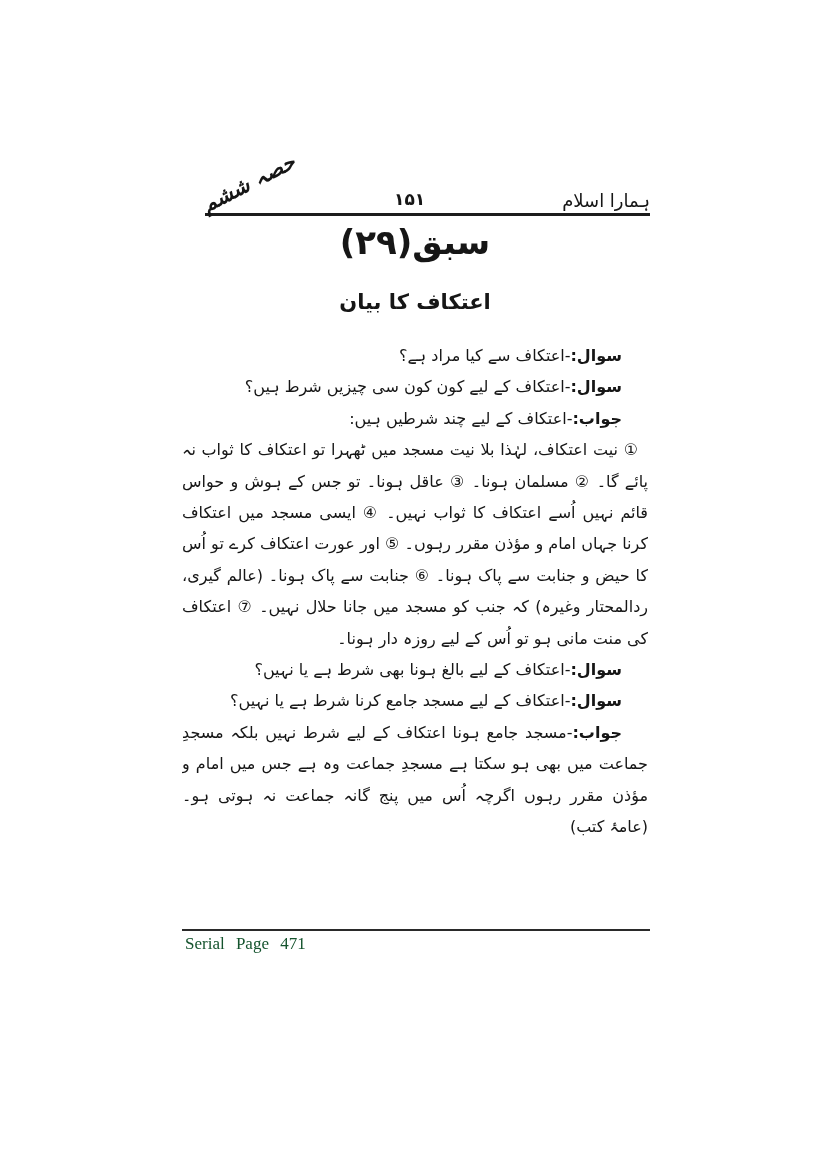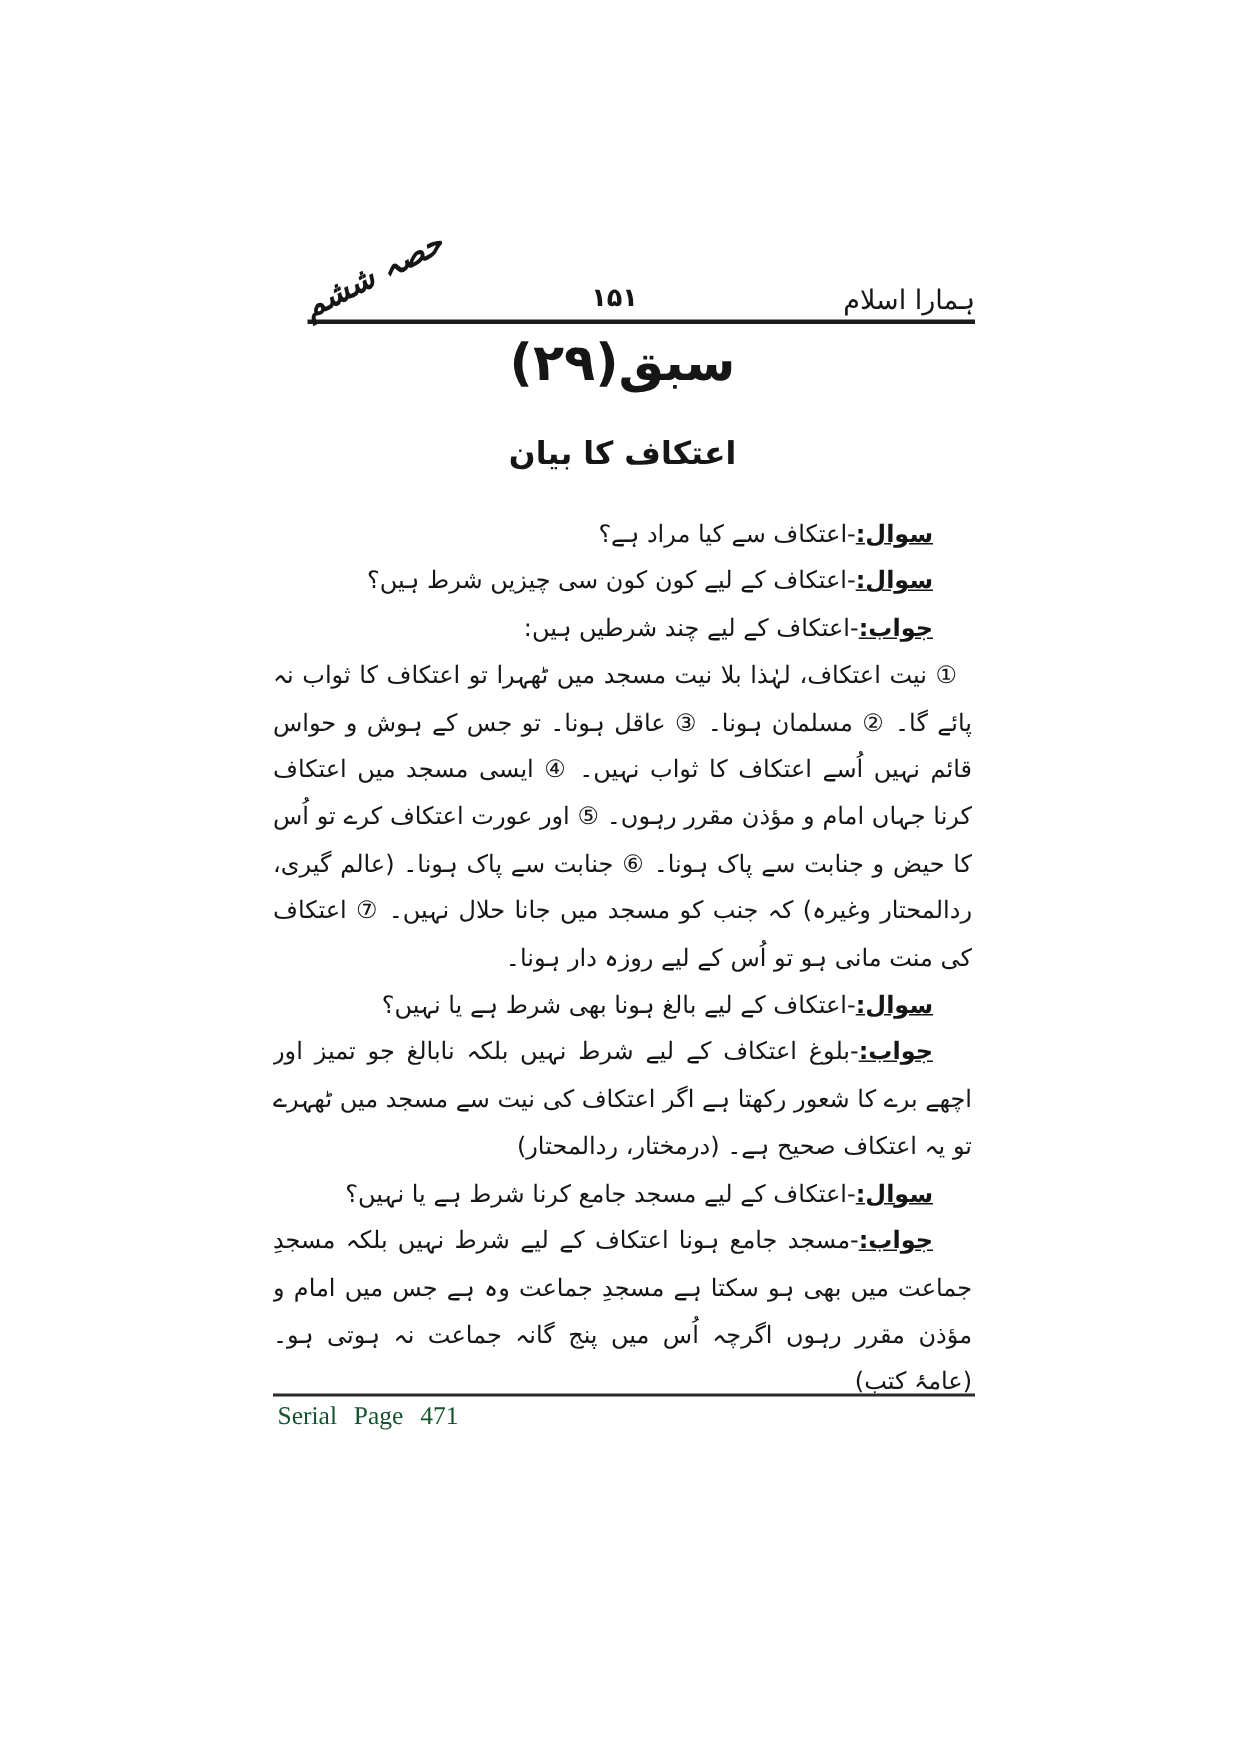--- a/index.html
+++ b/index.html
@@ -18,21 +18,21 @@
   
   .title{position:absolute;top:222px;left:182px;width:466px;text-align:center;
     font-size:34px;font-weight:bold;direction:rtl;}
   .subtitle{position:absolute;top:290px;left:182px;width:466px;text-align:center;
     font-size:21px;font-weight:bold;direction:rtl;}
   
   .body-text{position:absolute;top:340px;left:182px;width:466px;height:592px;
     direction:rtl;text-align:justify;font-size:16px;line-height:31.4px;overflow:hidden;}
   .para{margin:0;text-indent:26px;}
   .para.cond{text-indent:10px;}
-  .qa-label{font-weight:bold;text-decoration:underline;}
+  .qa-label{font-weight:bold;}
   
   .footer-rule{position:absolute;top:929px;left:182px;width:468px;height:0;
     border-top:2px solid #2a2a2a;}
   .footer-text{position:absolute;top:934px;left:185px;
     font-family:Liberation Serif, serif;font-size:17px;word-spacing:7px;color:#14532d;}
 </style>
 </head>
 <body>
 
 <div class="page">
@@ -45,21 +45,20 @@
 
   <div class="title">سبق(۲۹)</div>
   <div class="subtitle">اعتکاف کا بیان</div>
 
   <div class="body-text">
     <p class="para"><span class="qa-label">سوال:</span><span>-اعتکاف سے کیا مراد ہے؟</span></p>
     <p class="para"><span class="qa-label">سوال:</span><span>-اعتکاف کے لیے کون کون سی چیزیں شرط ہیں؟</span></p>
     <p class="para"><span class="qa-label">جواب:</span><span>-اعتکاف کے لیے چند شرطیں ہیں:</span></p>
     <p class="para cond"><span>① نیت اعتکاف، لہٰذا بلا نیت مسجد میں ٹھہرا تو اعتکاف کا ثواب نہ پائے گا۔ ② مسلمان ہونا۔ ③ عاقل ہونا۔ تو جس کے ہوش و حواس قائم نہیں اُسے اعتکاف کا ثواب نہیں۔ ④ ایسی مسجد میں اعتکاف کرنا جہاں امام و مؤذن مقرر رہوں۔ ⑤ اور عورت اعتکاف کرے تو اُس کا حیض و جنابت سے پاک ہونا۔ ⑥ جنابت سے پاک ہونا۔ (عالم گیری، ردالمحتار وغیرہ) کہ جنب کو مسجد میں جانا حلال نہیں۔ ⑦ اعتکاف کی منت مانی ہو تو اُس کے لیے روزہ دار ہونا۔</span></p>
     <p class="para"><span class="qa-label">سوال:</span><span>-اعتکاف کے لیے بالغ ہونا بھی شرط ہے یا نہیں؟</span></p>
-    <p class="para"><span class="qa-label">جواب:</span><span>-بلوغ اعتکاف کے لیے شرط نہیں بلکہ نابالغ جو تمیز اور اچھے برے کا شعور رکھتا ہے اگر اعتکاف کی نیت سے مسجد میں ٹھہرے تو یہ اعتکاف صحیح ہے۔ (درمختار، ردالمحتار)</span></p>
     <p class="para"><span class="qa-label">سوال:</span><span>-اعتکاف کے لیے مسجد جامع کرنا شرط ہے یا نہیں؟</span></p>
     <p class="para"><span class="qa-label">جواب:</span><span>-مسجد جامع ہونا اعتکاف کے لیے شرط نہیں بلکہ مسجدِ جماعت میں بھی ہو سکتا ہے مسجدِ جماعت وہ ہے جس میں امام و مؤذن مقرر رہوں اگرچہ اُس میں پنج گانہ جماعت نہ ہوتی ہو۔ (عامۂ کتب)</span></p>
 
   </div>
 
   <div class="footer-rule"></div>
   <div class="footer-text">Serial Page 471</div>
 
 </div>
 

